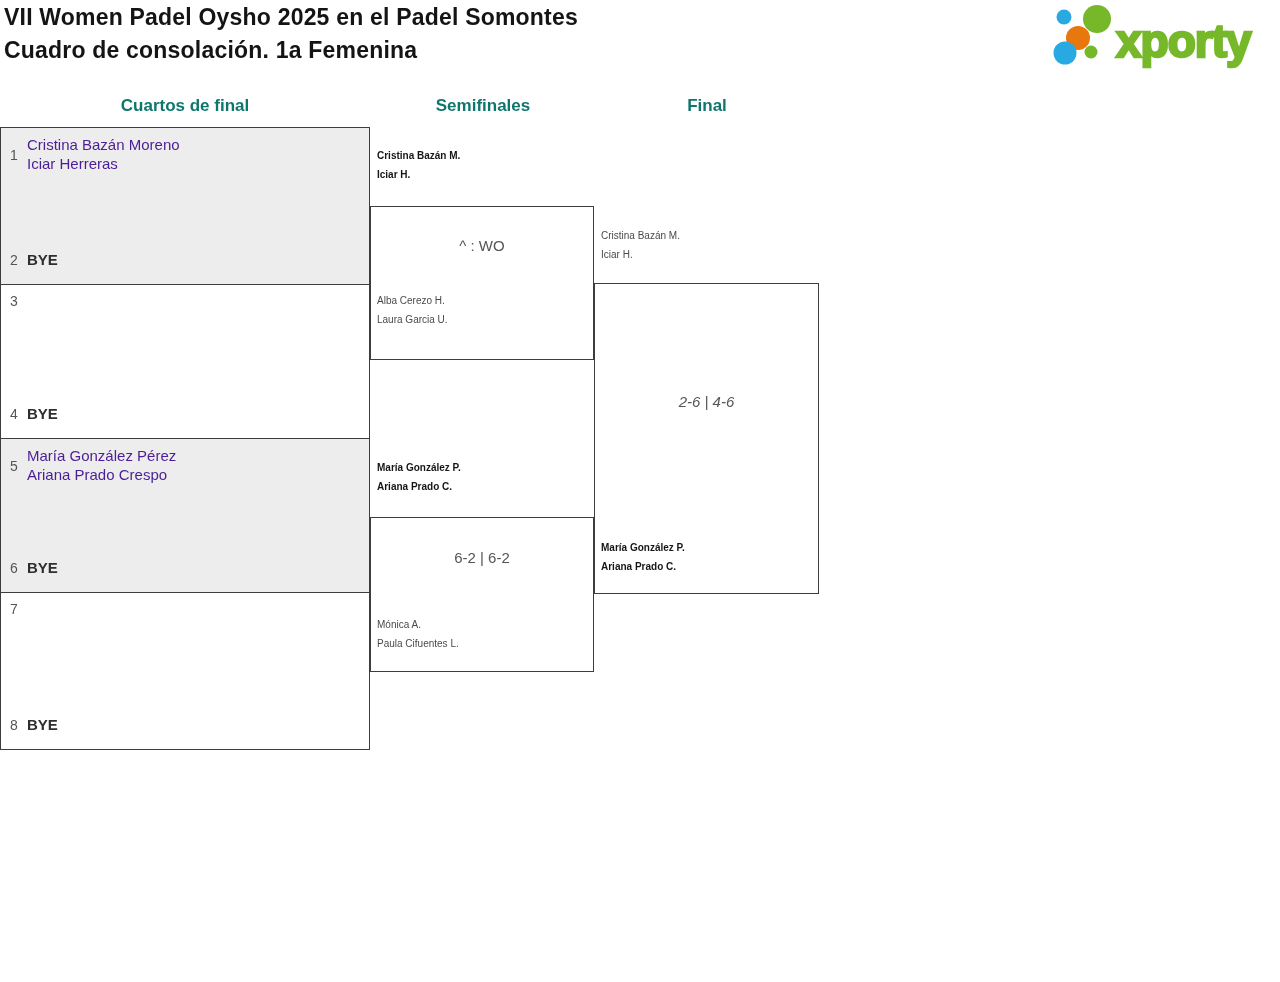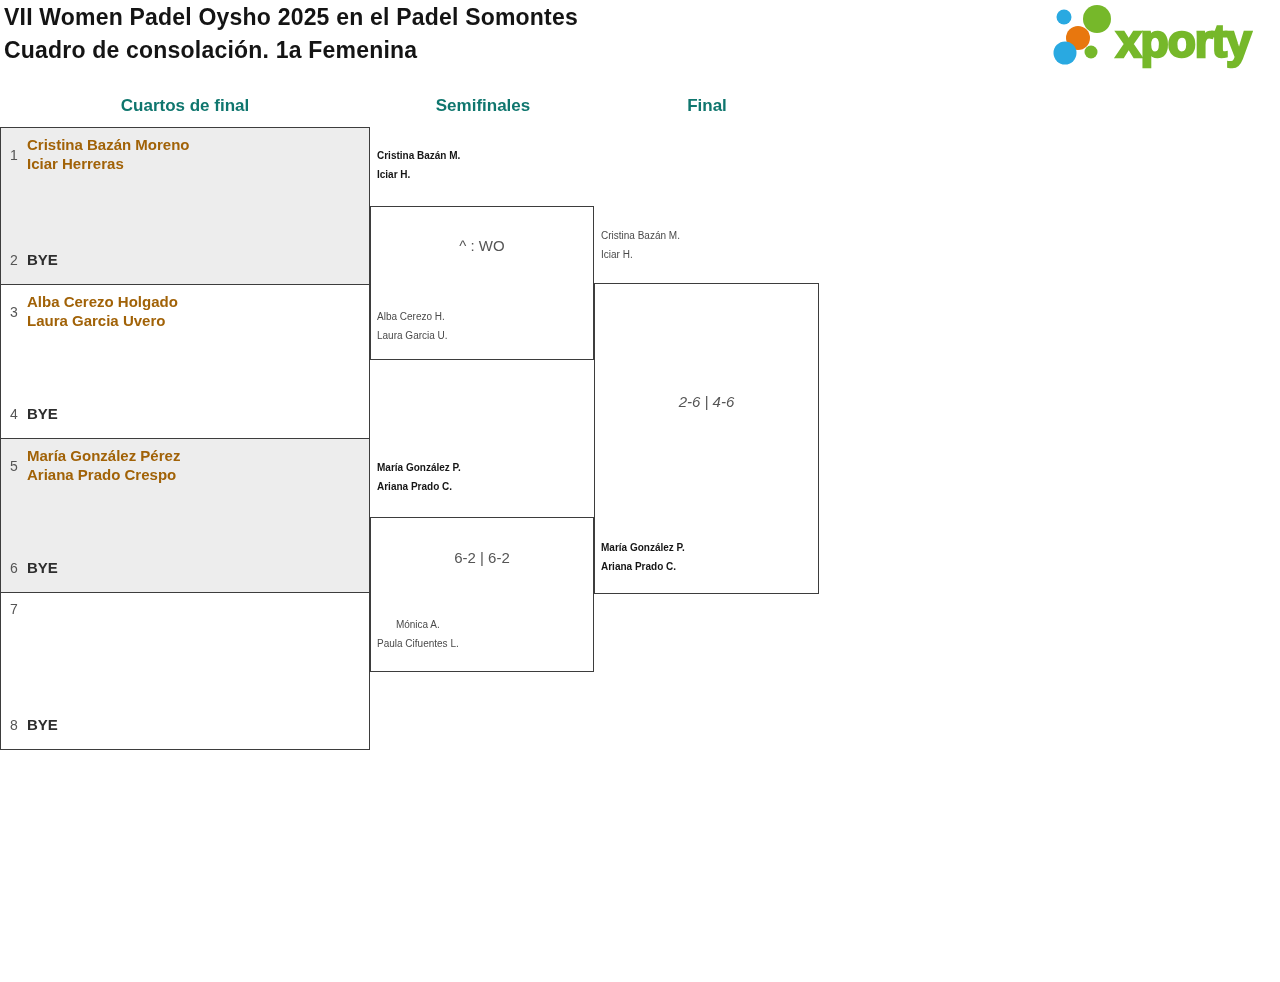--- a/index.html
+++ b/index.html
@@ -43,21 +43,21 @@
   .qf4 { top:592px; height:158px; }
 
   .slot-top {
     position:absolute; top:8px; left:6px; right:4px;
     display:flex; align-items:center;
   }
   .seed {
     flex:0 0 20px; width:20px; padding-left:3px;
     font-size:14px; color:#555555; box-sizing:border-box;
   }
-  .team-names { font-size:15px; font-weight:700; color:#a16207; line-height:18.5px; }
+  .team-names { font-size:15px; font-weight:400; color:#4c1d95; line-height:18.5px; }
   .team-names div { white-space:nowrap; }
 
   .slot-bye {
     position:absolute; bottom:16px; left:6px;
     display:flex; align-items:center;
   }
   .bye-label { font-size:15px; font-weight:700; color:#2e2e2e; }
 
   
   .pair-label { position:absolute; font-size:10px; line-height:18.5px; }
@@ -75,23 +75,23 @@
 
   .score {
     position:absolute; text-align:center;
     font-size:15px; color:#555555; white-space:nowrap;
   }
   .sf1-score { left:370px; top:237px; width:224px; }
   .sf2-score { left:370px; top:549px; width:224px; }
   .f-score   { left:594px; top:393px; width:225px;font-style:italic; }
 
   .sf1-winner { left:377px; top:147px; }
-  .sf1-loser  { left:377px; top:308px; }
+  .sf1-loser  { left:377px; top:292px; }
   .sf2-winner { left:377px; top:459px; }
-  .sf2-loser  { left:377px; top:616px;text-align:center; }
+  .sf2-loser  { left:377px; top:616px; }
   .f-top      { left:601px; top:227px; }
   .f-winner   { left:601px; top:539px; }
 </style>
 </head>
 <body>
 
 <div class="page">
 
   <div class="title-block">
     <div class="title-line">VII Women Padel Oysho 2025 en el Padel Somontes</div>
@@ -121,24 +121,20 @@
     </div>
     <div class="slot-bye">
       <span class="seed">2</span>
       <span class="bye-label">BYE</span>
     </div>
   </div>
 
   <div class="qf-box qf2">
     <div class="slot-top">
       <span class="seed">3</span>
-      <span class="team-names">
-        <div>Alba Cerezo Holgado</div>
-        <div>Laura Garcia Uvero</div>
-      </span>
     </div>
     <div class="slot-bye">
       <span class="seed">4</span>
       <span class="bye-label">BYE</span>
     </div>
   </div>
 
   <div class="qf-box qf3 shaded">
     <div class="slot-top">
       <span class="seed">5</span>

